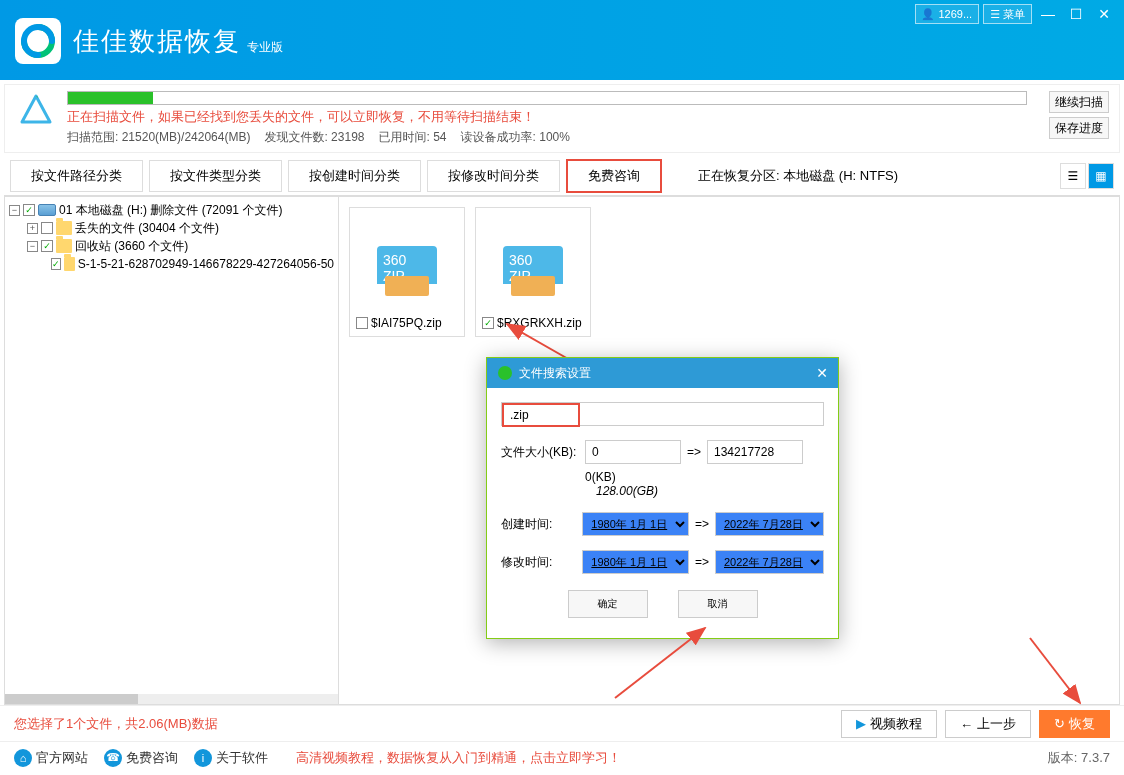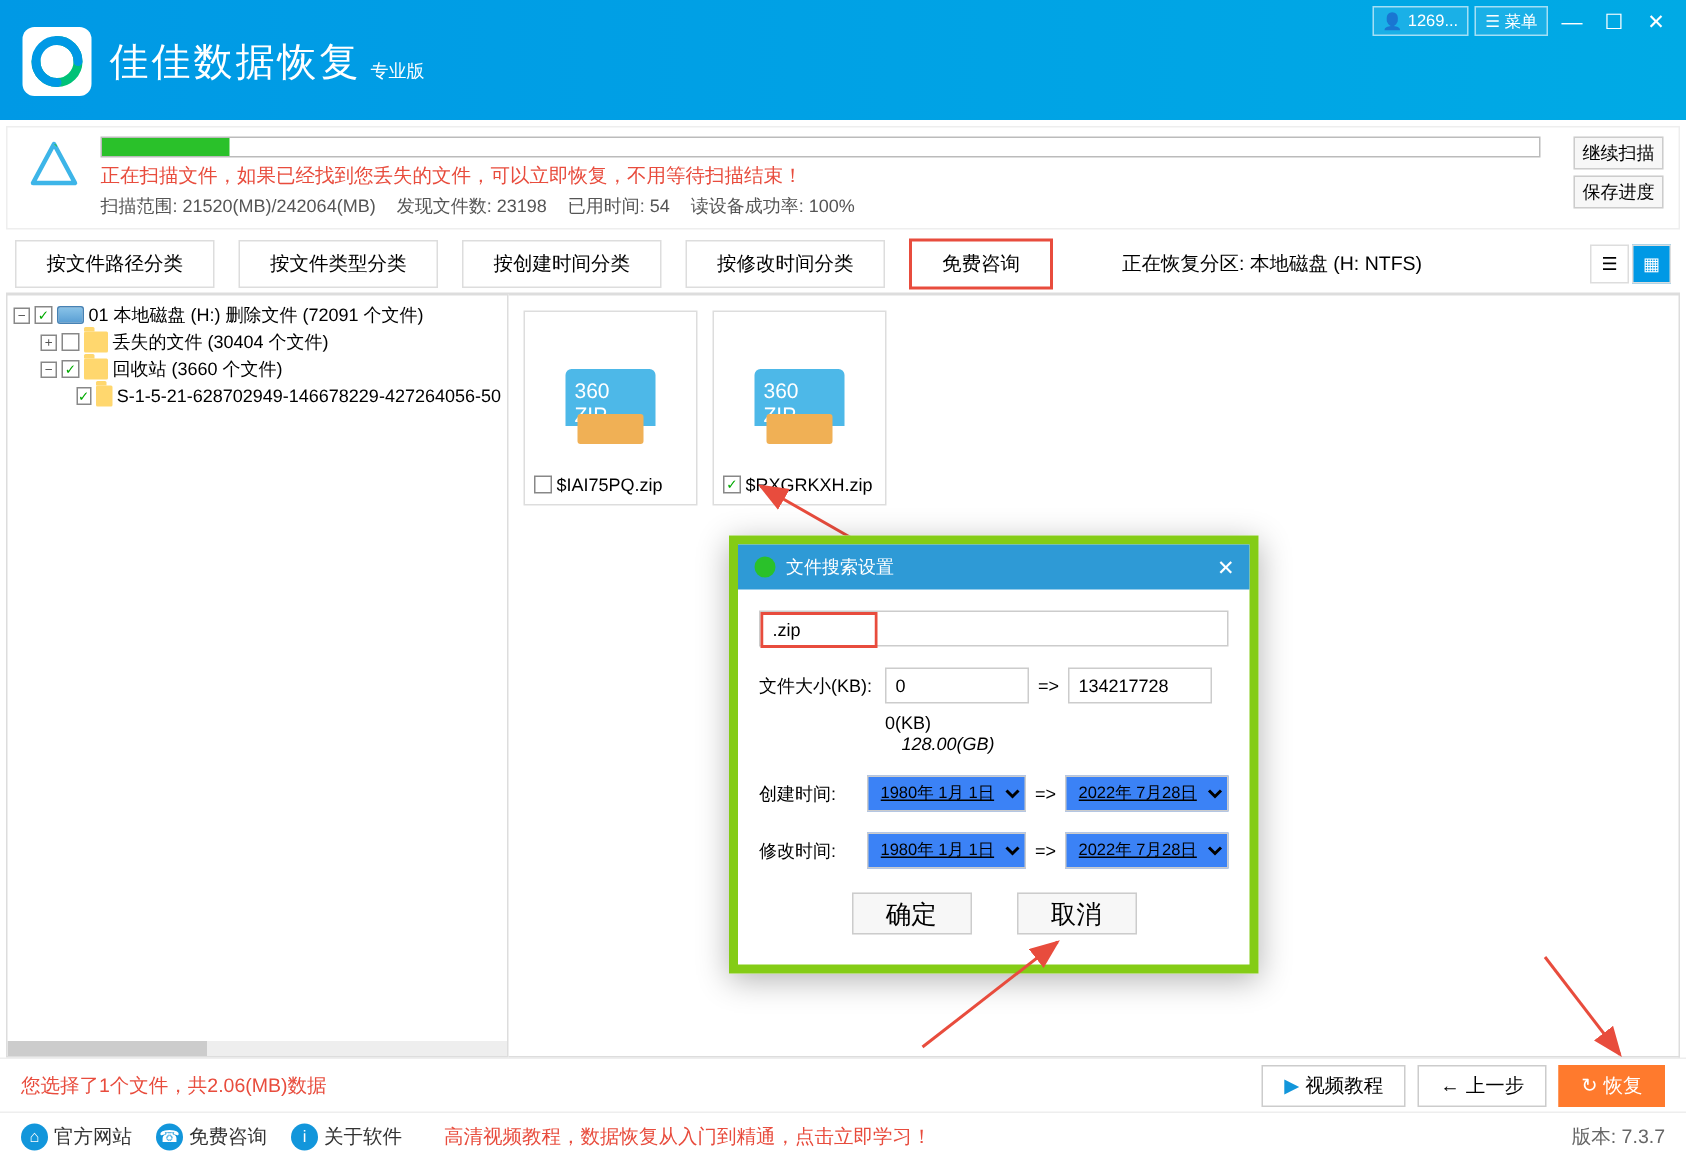--- a/index.html
+++ b/index.html
@@ -19,21 +19,21 @@
 .info-bar { display: flex; align-items: flex-start; padding: 6px 10px; border: 1px solid #eee; margin: 4px; }
 .scan-icon { width: 42px; height: 42px; display: flex; align-items: center; justify-content: center; margin-right: 10px; }
 .scan-info { flex: 1; }
 .progress { width: 960px; height: 14px; border: 1px solid #bbb; background: #fff; position: relative; }
 .progress-fill { height: 100%; background: #2ac12a; width: 8.9%; }
 .scan-msg { color: #e84c3d; font-size: 13px; margin: 3px 0; }
 .scan-stats { color: #555; font-size: 12px; display: flex; gap: 14px; }
 .action-btns { display: flex; flex-direction: column; gap: 4px; }
 .action-btn { width: 60px; height: 22px; border: 1px solid #ccc; background: #f7f7f7; font-size: 12px; cursor: pointer; }
 
-.tabs-row { display: flex; align-items: center; padding: 0 10px; gap: 16px; height: 38px; }
+.tabs-row { display: flex; align-items: center; padding: 0 10px; gap: 6px; height: 38px; }
 .tab { padding: 6px 20px; border: 1px solid #ddd; background: #fff; cursor: pointer; font-size: 13px; white-space: nowrap; }
 .tab.highlight { border: 2px solid #e84c3d; }
 .partition-info { margin-left: 30px; font-size: 13px; }
 .view-btns { margin-left: auto; display: flex; gap: 2px; }
 .view-btn { width: 26px; height: 26px; border: 1px solid #ddd; display: flex; align-items: center; justify-content: center; cursor: pointer; }
 .view-btn.active { background: #0099e5; color: #fff; }
 
 .main { display: flex; height: 510px; border-top: 1px solid #ddd; margin: 0 4px; }
 .tree-panel { width: 335px; border: 1px solid #ddd; overflow: auto; padding: 4px; font-size: 12px; }
 .tree-row { display: flex; align-items: center; height: 18px; gap: 3px; white-space: nowrap; }
@@ -49,39 +49,39 @@
 .file-grid { display: flex; gap: 10px; }
 .file-item { width: 116px; height: 130px; border: 1px solid #ddd; display: flex; flex-direction: column; align-items: center; justify-content: flex-end; padding: 6px; cursor: pointer; }
 .file-icon { width: 60px; height: 50px; margin-bottom: 20px; position: relative; }
 .zip-icon { background: #4db8e8; border-radius: 4px 4px 0 0; position: absolute; top: 0; left: 0; width: 60px; height: 38px; }
 .zip-label { position: absolute; top: 6px; left: 6px; font-size: 14px; color: #fff; font-weight: normal; }
 .zip-box { position: absolute; bottom: 0; left: 8px; width: 44px; height: 20px; background: #f0b055; border-radius: 2px; }
 .file-name-row { display: flex; align-items: center; gap: 3px; width: 100%; }
 .file-check { width: 12px; height: 12px; border: 1px solid #888; display: flex; align-items: center; justify-content: center; font-size: 9px; color: #0a0; }
 .file-name { font-size: 12px; overflow: hidden; text-overflow: ellipsis; white-space: nowrap; flex: 1; }
 
-.dialog { position: absolute; top: 357px; left: 486px; width: 353px; background: #fff; border: 6px solid #84cc16; box-shadow: 0 4px 20px rgba(0,0,0,.3); }
+.dialog { position: absolute; top: 357px; left: 486px; width: 353px; background: #fff; border: 1px solid #84cc16; box-shadow: 0 4px 20px rgba(0,0,0,.3); }
 .dlg-title { background: #2e9ad6; color: #fff; height: 30px; display: flex; align-items: center; padding: 0 10px; font-size: 12px; }
 .dlg-title-icon { width: 16px; height: 16px; margin-right: 6px; }
 .dlg-close { margin-left: auto; cursor: pointer; font-size: 14px; }
 .dlg-body { padding: 14px; }
 .dlg-label { font-size: 12px; margin-bottom: 6px; }
 .dlg-input-hl { border: 2px solid #e84c3d; position: relative; width: 74px; box-sizing: content-box; padding: 0; margin-bottom: -2px; }
 .dlg-input-wrap { display: flex; border: 1px solid #ccc; height: 24px; }
 .dlg-input-wrap input { border: none; outline: none; flex: 1; padding: 0 6px; font-size: 12px; }
 .dlg-row { display: flex; align-items: center; margin-top: 14px; gap: 6px; font-size: 12px; }
 .dlg-row-label { width: 78px; }
 .dlg-sm-input { width: 96px; height: 24px; border: 1px solid #ccc; padding: 0 6px; font-size: 12px; }
 .dlg-arrow { font-size: 12px; }
 .dlg-date { width: 110px; height: 24px; border: 1px solid #ccc; font-size: 11px; background: #3b82f6; padding: 0 4px; text-decoration: underline; }
 .dlg-size-hint { display: flex; font-size: 12px; margin-top: 6px; flex-direction: column; }
 .dlg-size-hint span:first-child { margin-left: 84px; }
 .dlg-size-hint span:last-child { margin-left: 95px; font-style: italic; }
 .dlg-btns { display: flex; justify-content: center; gap: 30px; padding: 16px 0 6px 0; }
-.dlg-btn { width: 80px; height: 28px; border: 1px solid #ccc; background: #f7f7f7; cursor: pointer; font-size: 17px; }
+.dlg-btn { width: 80px; height: 28px; border: 1px solid #ccc; background: #f7f7f7; cursor: pointer; font-size: 10px; }
 
 .arrow-svg { position: absolute; pointer-events: none; }
 
 .footer-bar { height: 36px; display: flex; align-items: center; padding: 0 14px; border-top: 1px solid #eee; }
 .sel-info { color: #e84c3d; font-size: 13px; }
 .footer-btns { margin-left: auto; display: flex; gap: 8px; }
 .footer-btn { height: 28px; padding: 0 14px; border: 1px solid #ccc; background: #fff; display: flex; align-items: center; gap: 4px; cursor: pointer; font-size: 13px; }
 .footer-btn.primary { background: #ff7a2d; color: #fff; border-color: #ff7a2d; }
 
 .bottom-bar { height: 32px; display: flex; align-items: center; border-top: 1px solid #eee; padding: 0 14px; gap: 16px; font-size: 13px; }

